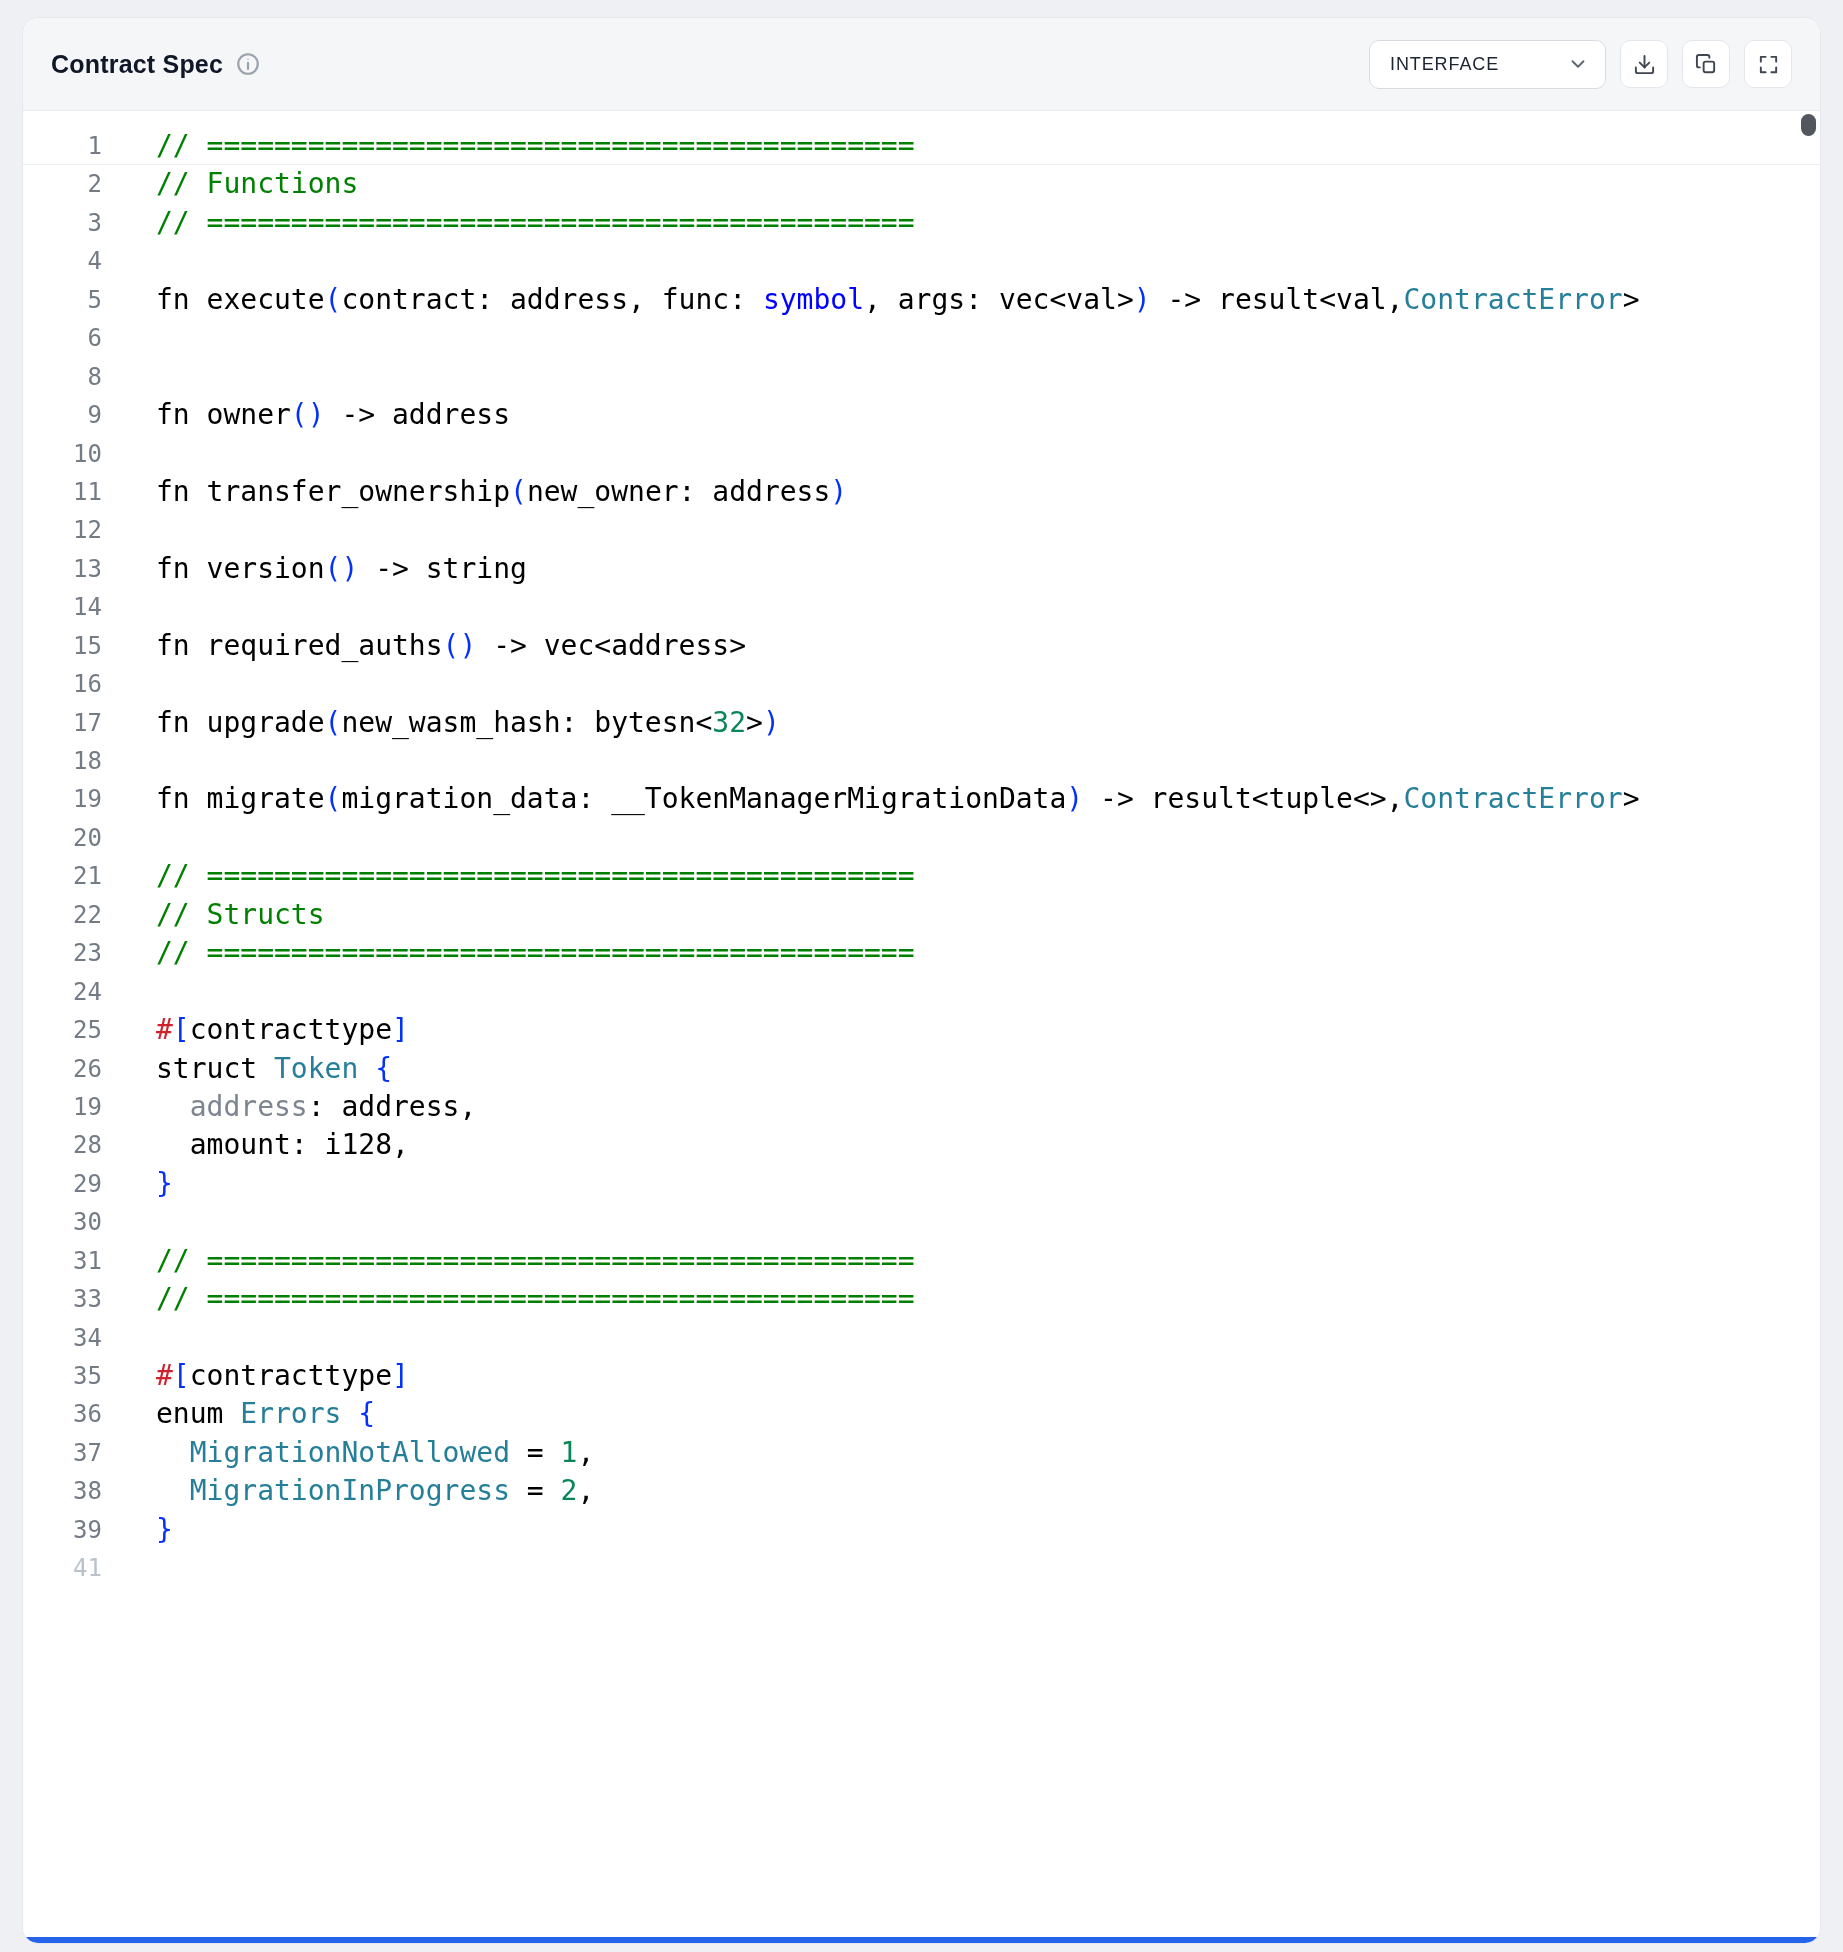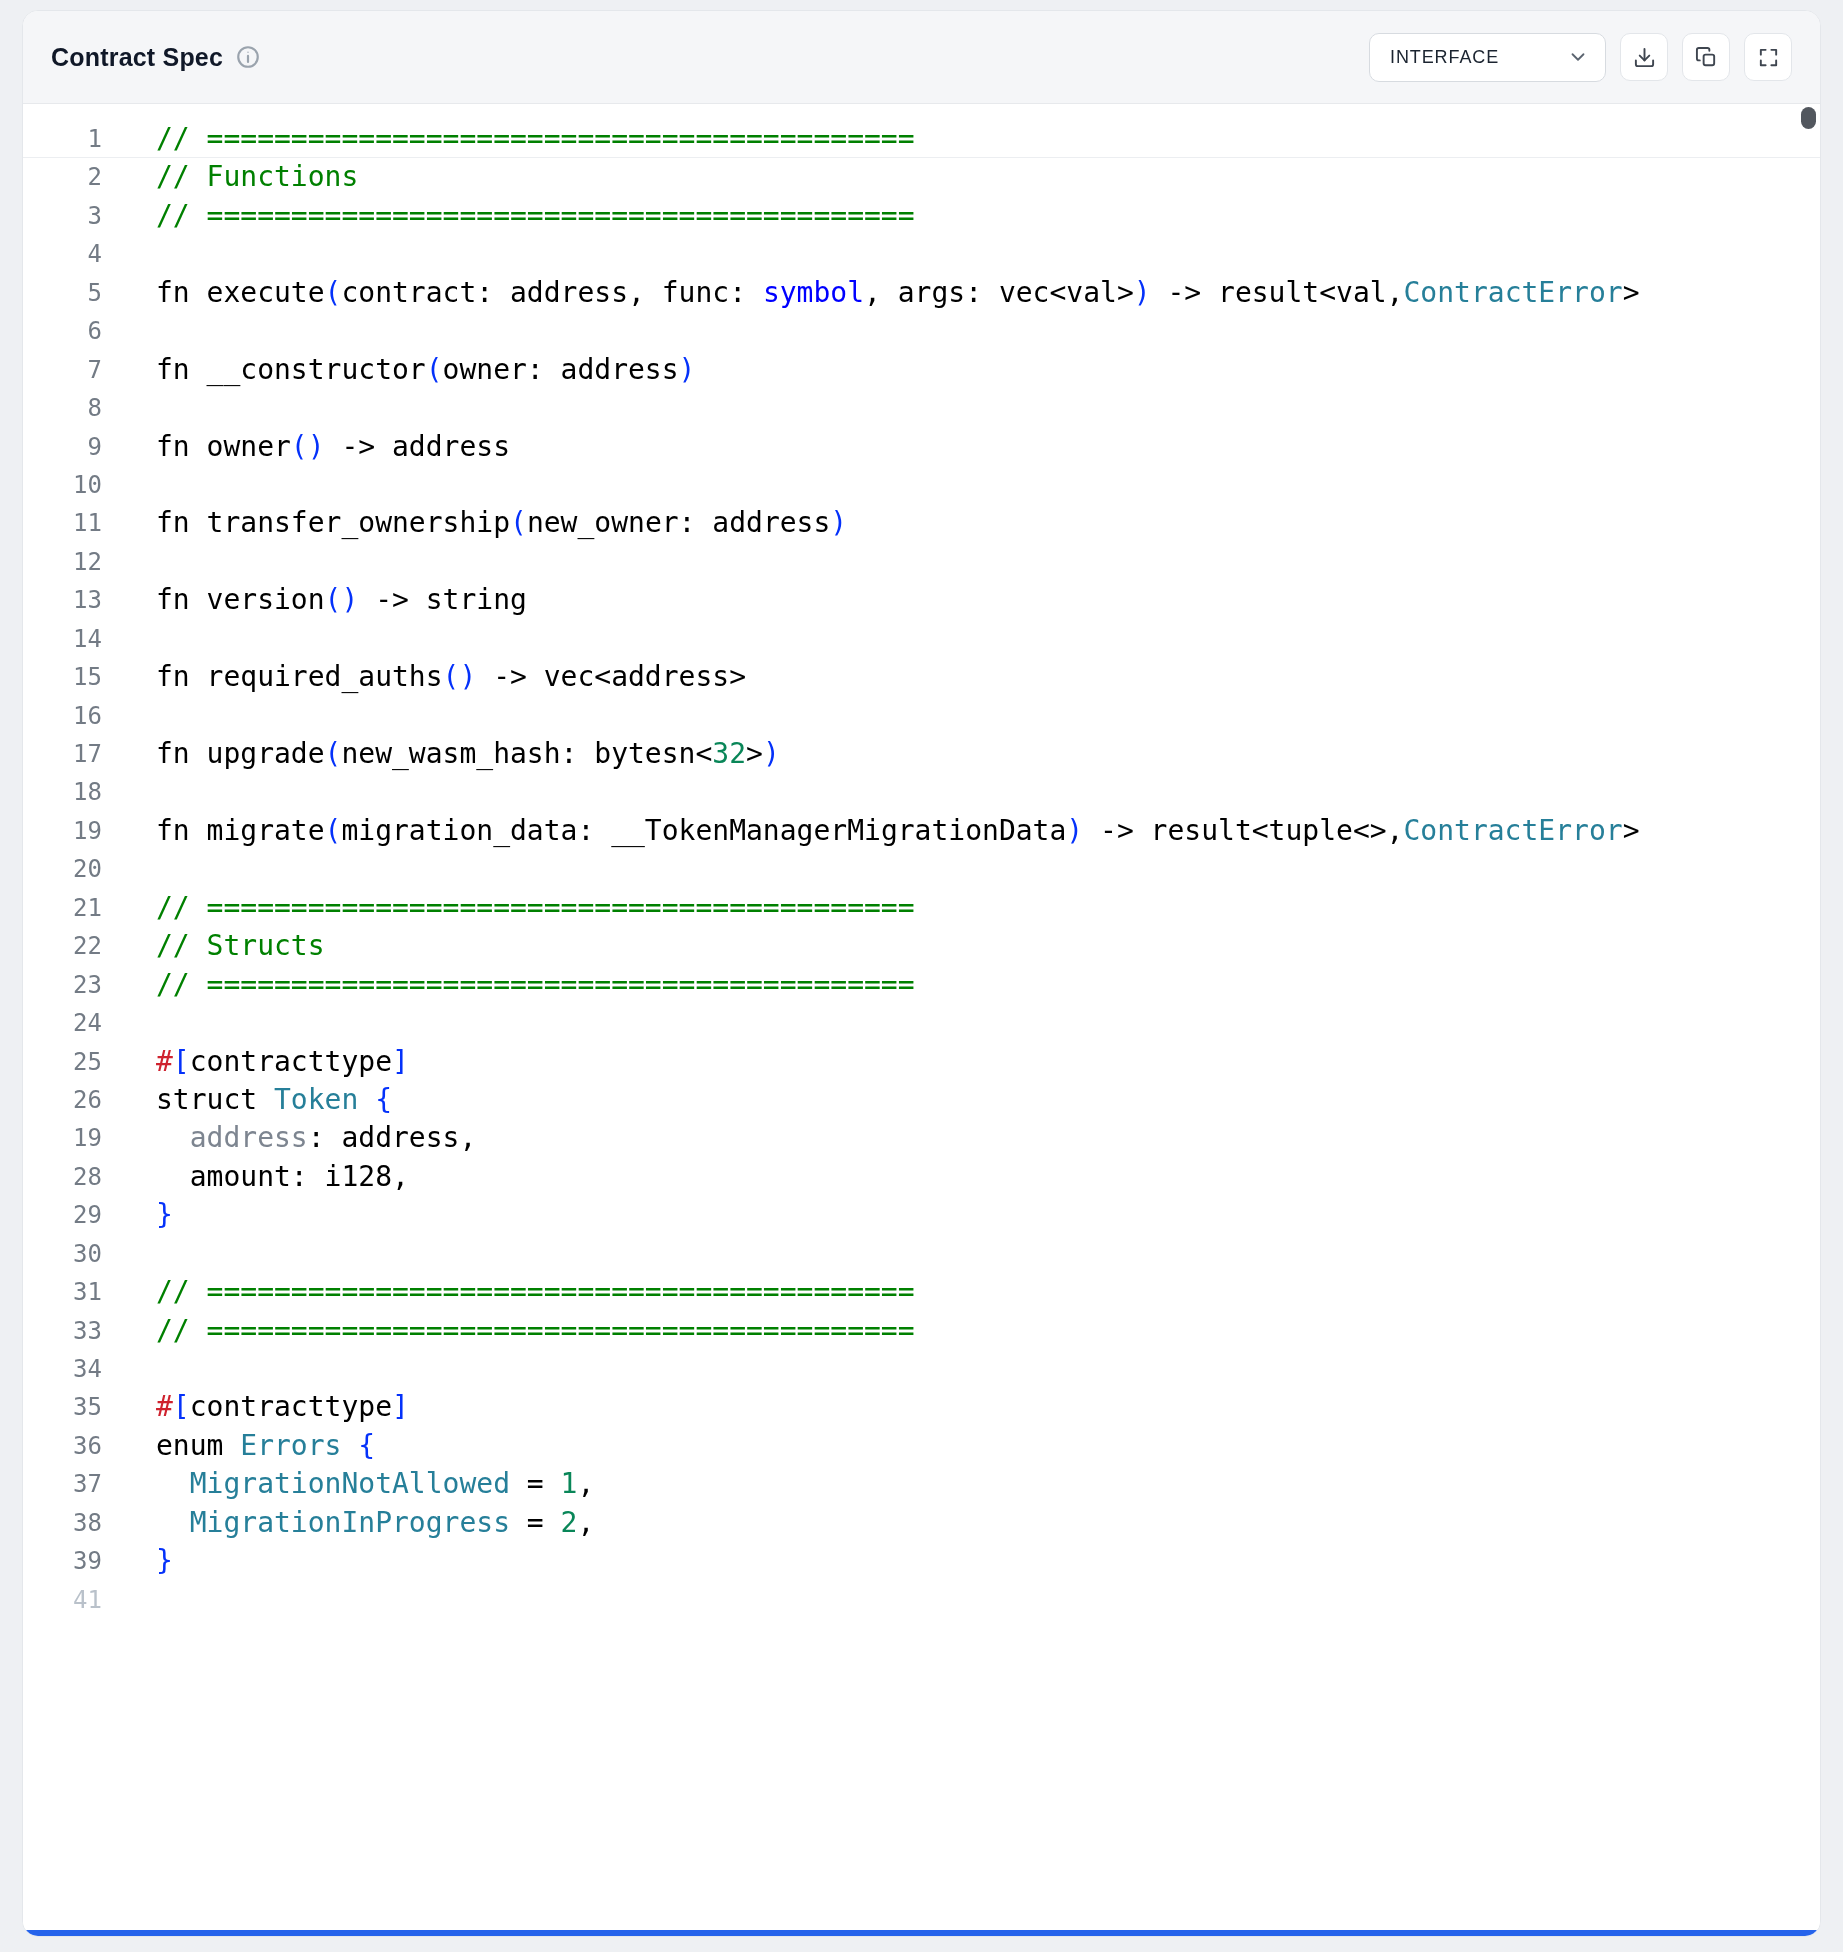--- a/index.html
+++ b/index.html
@@ -1,19 +1,19 @@
 <!DOCTYPE html>
 <html><head>
 <meta charset="utf-8">
 <style>
   * { margin:0; padding:0; box-sizing:border-box; }
   html,body { width:1843px; height:1952px; }
   body { background:#eef0f3; font-family:"Liberation Sans", sans-serif; position:relative; overflow:hidden; }
 
-  .panel { position:absolute; left:22px; top:10px; width:1799px; height:1927px; background:#ffffff;
+  .panel { position:absolute; left:22px; top:17px; width:1799px; height:1927px; background:#ffffff;
            border:1px solid #e4e7eb; border-radius:16px; overflow:hidden; }
 
   .panel-header { height:93px; background:#f5f6f8; border-bottom:1px solid #e7e9ec;
                   display:flex; align-items:center; justify-content:space-between; padding:0 28px; }
   .header-left { display:flex; align-items:center; gap:12px; }
   .header-left h2 { font-size:25px; font-weight:700; color:#101828; letter-spacing:0.2px; }
   .info { color:#9aa3ad; display:flex; align-items:center; }
 
   .header-right { display:flex; align-items:center; gap:14px; }
   .dropdown { height:49px; min-width:237px; padding:0 16px 0 20px; background:#ffffff;
@@ -103,21 +103,20 @@
   </div>
 
   <div class="code-area">
     <div class="code-lines">
         <div class="code-line"><span class="ln">1</span><span class="lc"><span class="tok-comment">// ==========================================</span></span></div>
         <div class="code-line"><span class="ln">2</span><span class="lc"><span class="tok-comment">// Functions</span></span></div>
         <div class="code-line"><span class="ln">3</span><span class="lc"><span class="tok-comment">// ==========================================</span></span></div>
         <div class="code-line"><span class="ln">4</span><span class="lc"></span></div>
         <div class="code-line"><span class="ln">5</span><span class="lc"><span class="tok-default">fn execute</span><span class="tok-bracket">(</span><span class="tok-default">contract: address, func: </span><span class="tok-keyword">symbol</span><span class="tok-default">, args: vec&lt;val&gt;</span><span class="tok-bracket">)</span><span class="tok-default"> -&gt; result&lt;val,</span><span class="tok-type">ContractError</span><span class="tok-default">&gt;</span></span></div>
         <div class="code-line"><span class="ln">6</span><span class="lc"></span></div>
-        <div class="code-line"><span class="ln">7</span><span class="lc"><span class="tok-default">fn __constructor</span><span class="tok-bracket">(</span><span class="tok-default">owner: address</span><span class="tok-bracket">)</span></span></div>
         <div class="code-line"><span class="ln">8</span><span class="lc"></span></div>
         <div class="code-line"><span class="ln">9</span><span class="lc"><span class="tok-default">fn owner</span><span class="tok-bracket">()</span><span class="tok-default"> -&gt; address</span></span></div>
         <div class="code-line"><span class="ln">10</span><span class="lc"></span></div>
         <div class="code-line"><span class="ln">11</span><span class="lc"><span class="tok-default">fn transfer_ownership</span><span class="tok-bracket">(</span><span class="tok-default">new_owner: address</span><span class="tok-bracket">)</span></span></div>
         <div class="code-line"><span class="ln">12</span><span class="lc"></span></div>
         <div class="code-line"><span class="ln">13</span><span class="lc"><span class="tok-default">fn version</span><span class="tok-bracket">()</span><span class="tok-default"> -&gt; string</span></span></div>
         <div class="code-line"><span class="ln">14</span><span class="lc"></span></div>
         <div class="code-line"><span class="ln">15</span><span class="lc"><span class="tok-default">fn required_auths</span><span class="tok-bracket">()</span><span class="tok-default"> -&gt; vec&lt;address&gt;</span></span></div>
         <div class="code-line"><span class="ln">16</span><span class="lc"></span></div>
         <div class="code-line"><span class="ln">17</span><span class="lc"><span class="tok-default">fn upgrade</span><span class="tok-bracket">(</span><span class="tok-default">new_wasm_hash: bytesn&lt;</span><span class="tok-number">32</span><span class="tok-default">&gt;</span><span class="tok-bracket">)</span></span></div>

